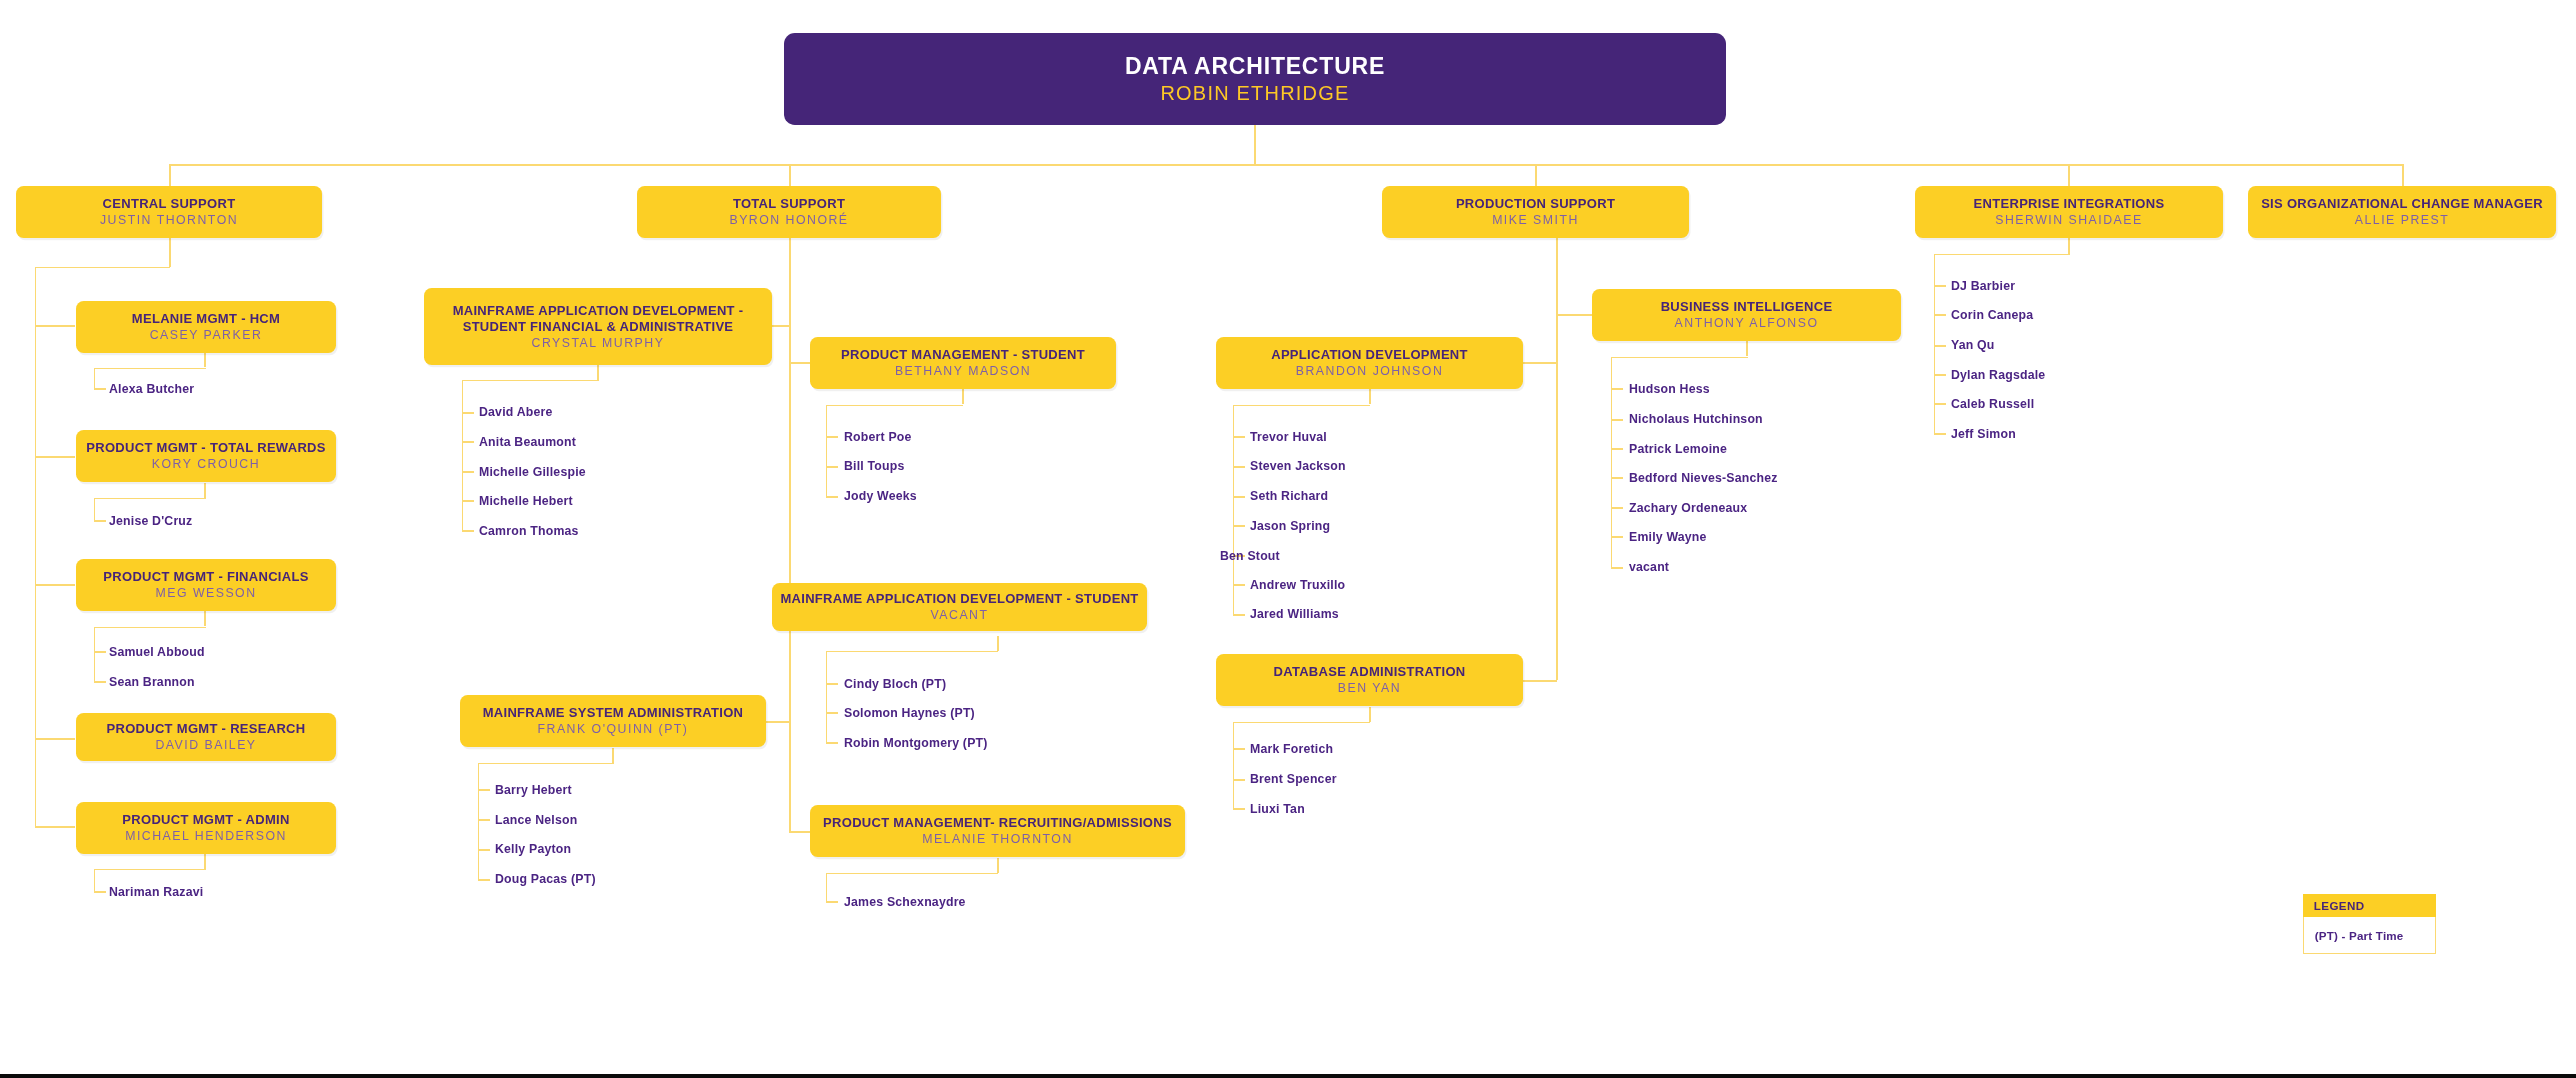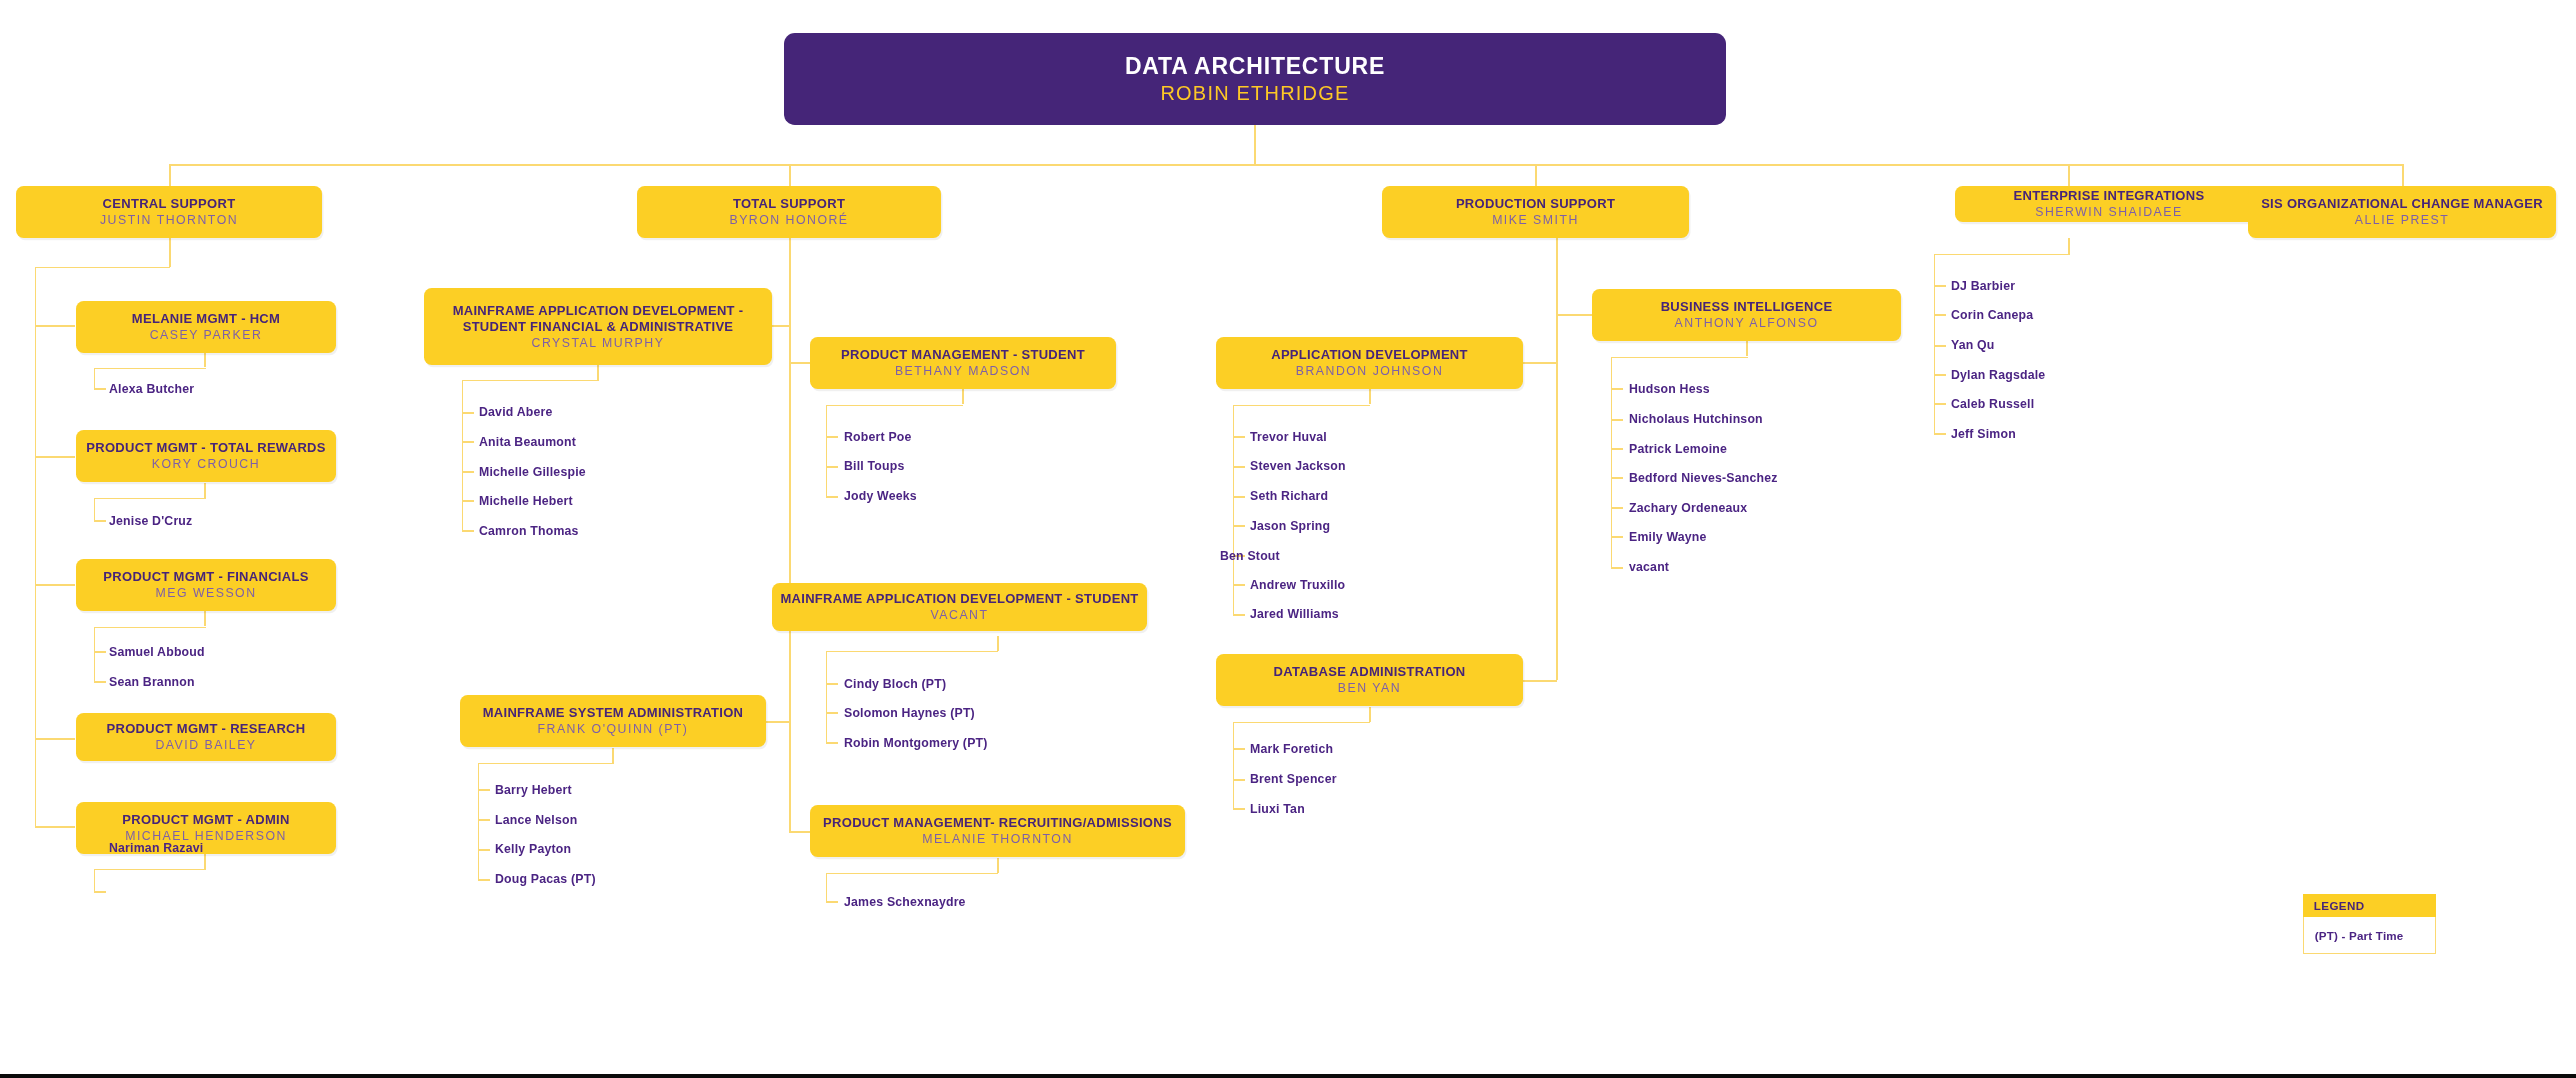--- a/index.html
+++ b/index.html
@@ -176,21 +176,21 @@
   <div class="n">JUSTIN THORNTON</div>
 </div>
 <div class="box" style="left:637px;top:186px;width:304px;height:52px">
   <div class="t">TOTAL SUPPORT</div>
   <div class="n">BYRON HONORÉ</div>
 </div>
 <div class="box" style="left:1382px;top:186px;width:307px;height:52px">
   <div class="t">PRODUCTION SUPPORT</div>
   <div class="n">MIKE SMITH</div>
 </div>
-<div class="box" style="left:1955px;top:186px;width:308px;height:36px">
+<div class="box" style="left:1915px;top:186px;width:308px;height:52px">
   <div class="t">ENTERPRISE INTEGRATIONS</div>
   <div class="n">SHERWIN SHAIDAEE</div>
 </div>
 <div class="box" style="left:2248px;top:186px;width:308px;height:52px">
   <div class="t">SIS ORGANIZATIONAL CHANGE MANAGER</div>
   <div class="n">ALLIE PREST</div>
 </div>
 
 <div class="box" style="left:76px;top:301px;width:260px;height:52px">
   <div class="t">MELANIE MGMT - HCM</div>
@@ -244,21 +244,21 @@
 </div>
 <div class="box" style="left:1216px;top:654px;width:307px;height:52px">
   <div class="t">DATABASE ADMINISTRATION</div>
   <div class="n">BEN YAN</div>
 </div>
 
 <div class="rep" style="left:109px;top:389px">Alexa Butcher</div>
 <div class="rep" style="left:109px;top:521px">Jenise D'Cruz</div>
 <div class="rep" style="left:109px;top:652px">Samuel Abboud</div>
 <div class="rep" style="left:109px;top:682px">Sean Brannon</div>
-<div class="rep" style="left:109px;top:848px">Nariman Razavi</div>
+<div class="rep" style="left:109px;top:892px">Nariman Razavi</div>
 
 <div class="rep" style="left:479px;top:412px">David Abere</div>
 <div class="rep" style="left:479px;top:442px">Anita Beaumont</div>
 <div class="rep" style="left:479px;top:472px">Michelle Gillespie</div>
 <div class="rep" style="left:479px;top:501px">Michelle Hebert</div>
 <div class="rep" style="left:479px;top:531px">Camron Thomas</div>
 
 <div class="rep" style="left:495px;top:790px">Barry Hebert</div>
 <div class="rep" style="left:495px;top:820px">Lance Nelson</div>
 <div class="rep" style="left:495px;top:849px">Kelly Payton</div>

